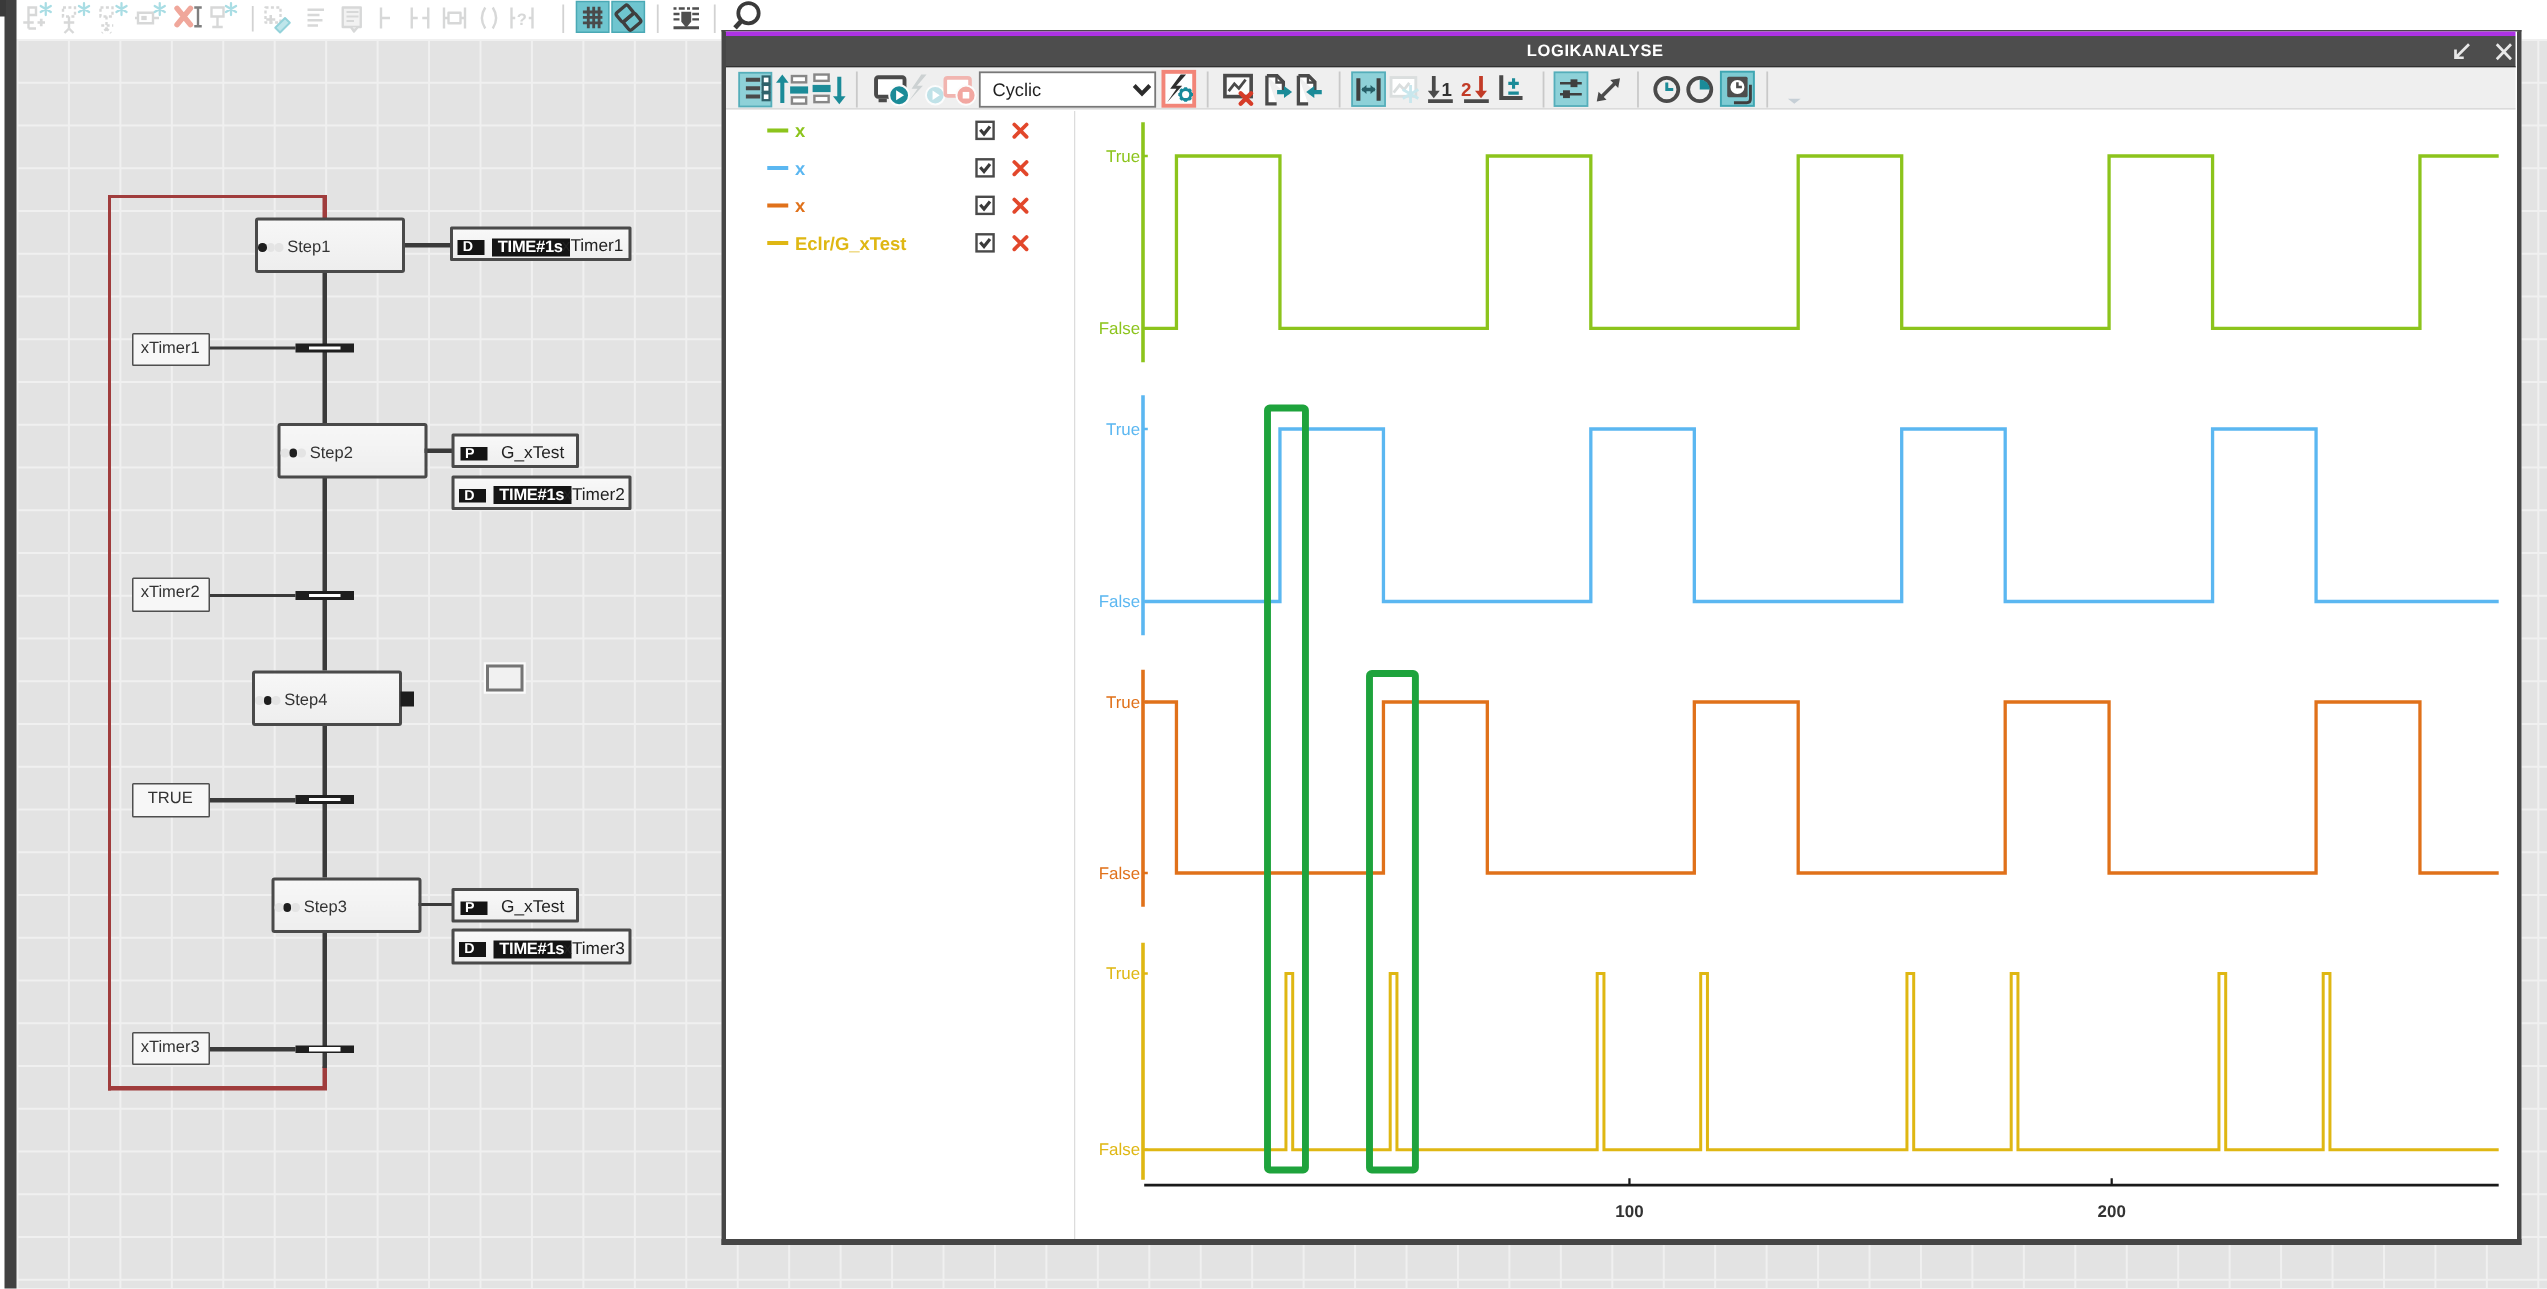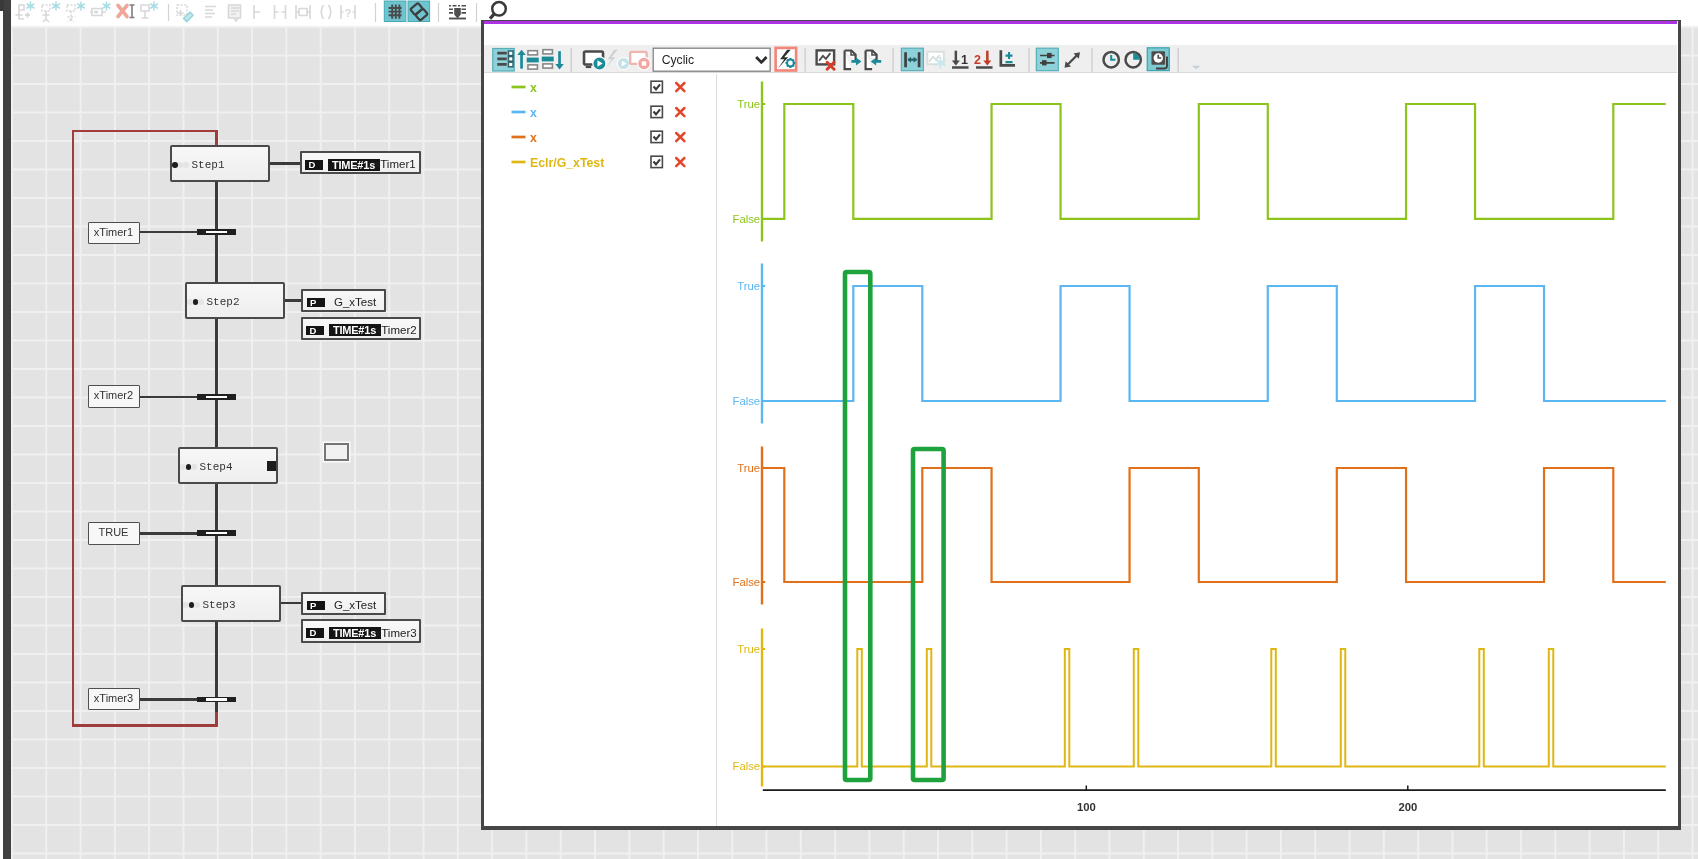--- a/index.html
+++ b/index.html
@@ -13,21 +13,21 @@
     background-size:34.3px 28.5px; }
   #leftstrip { left:3px; top:0; width:7.5px; height:859px; background:#414141; }
   #corner { left:0; top:0; width:4px; height:11px; background:#3a3a3a; }
 
   
   .sline { position:absolute; background:#3a3a3a; }
   .rline { position:absolute; background:#a03c3c; }
   .stepbox { position:absolute; width:100px; height:37.5px; border:2px solid #4a4a4a;
      border-radius:2px; background:linear-gradient(#f7f7f7,#eeeeee);
      font-size:11px; color:#333; }
-  .stepbox .lbl { position:absolute; left:19.5px; top:12px;font-family:Liberation Mono, monospace; }
+  .stepbox .lbl { position:absolute; left:19.5px; top:12px; }
   .dot { position:absolute; width:5.5px; height:5.5px; border-radius:50%; top:15.5px; }
   .d1 { left:0px; } .d2 { left:5.7px; } .d3 { left:11.4px; }
   .dk { background:#1e1e1e; } .lt { background:#e4e4e4; }
   .tbar { position:absolute; width:39px; height:5.5px; background:#1f1f1f; }
   .tbar i { position:absolute; left:9.5px; top:1.6px; width:20.5px; height:2.2px; background:#fff; }
   .cond { position:absolute; width:52px; height:22.5px; border:1.5px solid #4f4f4f;
     border-radius:1px; background:#f7f7f7; font-size:11px; color:#333;
     text-align:center; line-height:19px; }
   .ablock { position:absolute; height:23.5px; border:2px solid #4a4a4a; border-radius:1px;
     background:linear-gradient(#f8f8f8,#efefef); font-size:11.5px; color:#222; }
@@ -193,21 +193,21 @@
     <span class="dot d2 lt"></span>
     <span class="dot d3 lt"></span>
     <span class="lbl">Step1</span>
   </div>
 <div class="stepbox abs" style="left:185px;top:281.9px">
     <span class="dot d1 lt"></span>
     <span class="dot d2 dk"></span>
     <span class="dot d3 lt"></span>
     <span class="lbl">Step2</span>
   </div>
-<div class="stepbox abs" style="left:178px;top:446.5px">
+<div class="stepbox abs" style="left:168px;top:446.5px">
     <span class="dot d1 lt"></span>
     <span class="dot d2 dk"></span>
     <span class="dot d3 lt"></span>
     <span class="lbl">Step4</span>
   </div>
 <div class="stepbox abs" style="left:181px;top:584.8px">
     <span class="dot d1 lt"></span>
     <span class="dot d2 dk"></span>
     <span class="dot d3 lt"></span>
     <span class="lbl">Step3</span>
@@ -238,20 +238,29 @@
     <span class="qbox">P</span>
     <span class="albl" style="left:31px">G_xTest</span>
   </div>
 <div class="ablock abs" style="left:300.5px;top:619.3px;width:120.9px">
     <span class="qbox">D</span>
     <span class="tibox">TIME#1s</span>
     <span class="albl" style="left:73px">xTimer3</span>
   </div>
 <div id="win" class="abs">
   <div id="purple" class="abs"></div>
+  <div id="titlebar" class="abs">
+      <div class="t">LOGIKANALYSE</div>
+<svg class="abs" style="right:1px;top:4.2px" width="42" height="14" viewBox="0 0 42 14" fill="none">
+<g stroke="#e8e8e8" stroke-width="1.8">
+          <path d="M12,1.5 L3,10.5 M3,5 V10.5 H8.5"></path>
+          <path d="M30.5,1.5 L40,11.5 M40,1.5 L30.5,11.5"></path>
+        </g>
+</svg>
+    </div>
   <div id="latb" class="abs"><svg width="1193" height="28.7" viewBox="484.5 44.8 1193 28.7" fill="none">
 
 <rect x="493" y="48.3" width="21.5" height="22.5" fill="#8ed1d8" stroke="#55aeba" stroke-width="1.2"></rect>
 <path d="M497.5,53 h9.5 M497.5,58.6 h9.5 M497.5,64.2 h9.5" stroke="#4a4a4a" stroke-width="2.7"></path>
 <g fill="#fff" stroke="#2f626b" stroke-width="1.5">
           <rect x="508.7" y="50.8" width="4.6" height="4.6"></rect>
           <rect x="508.7" y="56.4" width="4.6" height="4.6"></rect>
           <rect x="508.7" y="62" width="4.6" height="4.6"></rect>
         </g>
 <g>

